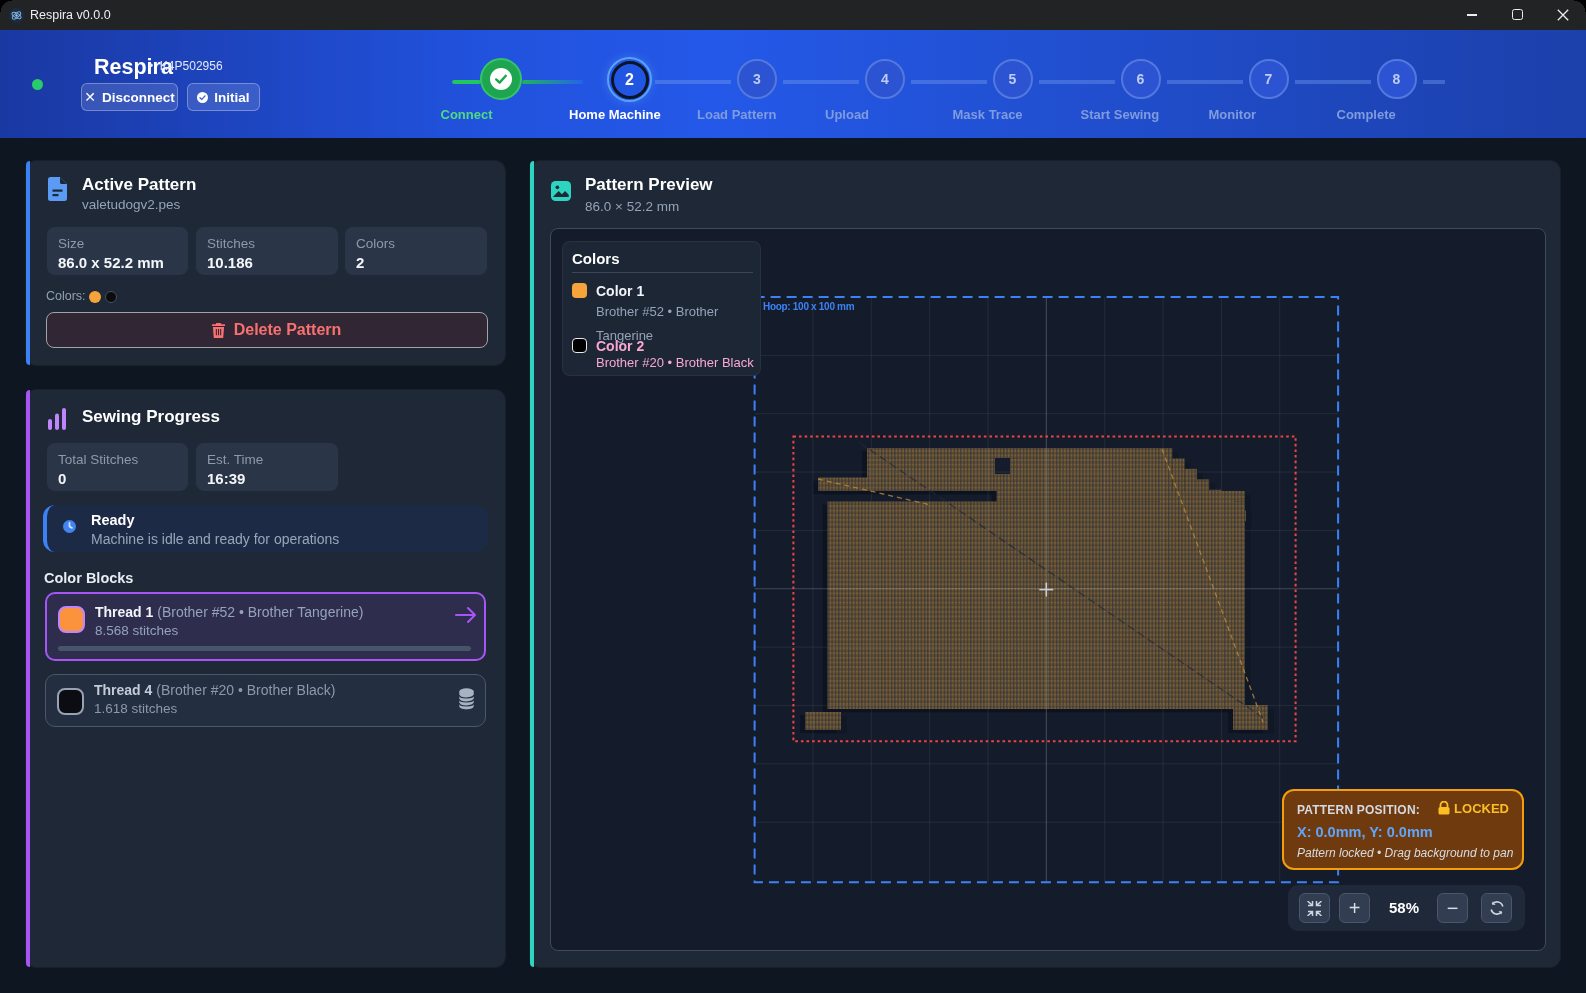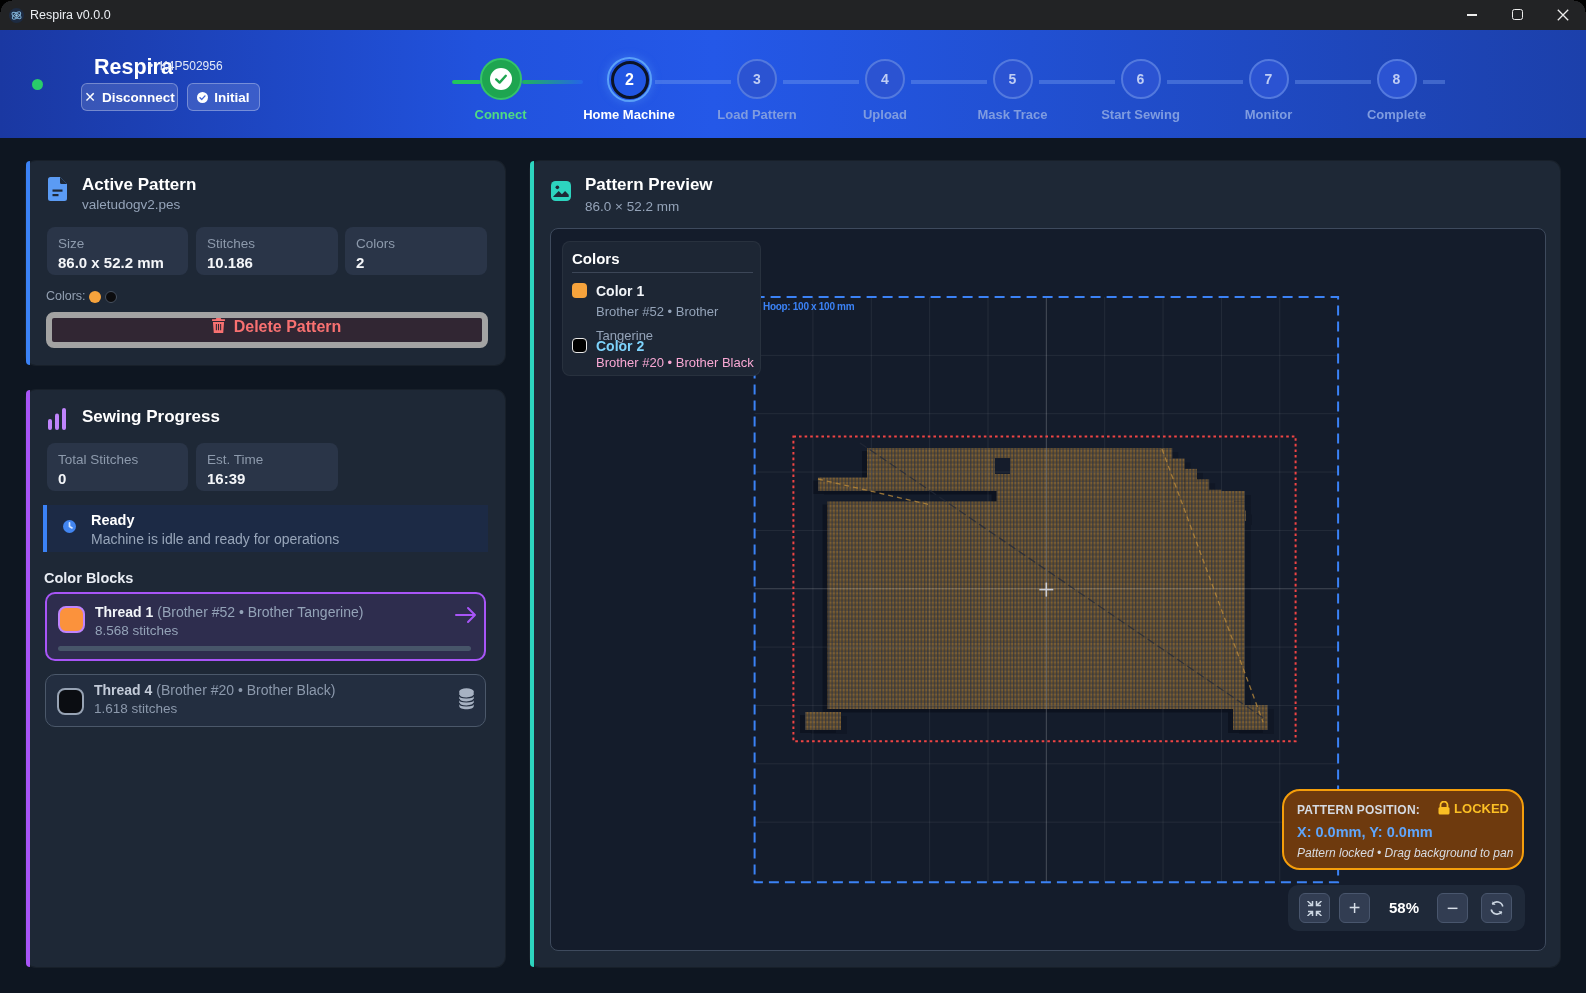--- a/index.html
+++ b/index.html
@@ -16,21 +16,21 @@
   #greendot { position:absolute; left:32px; top:49px; width:11px; height:11px; border-radius:50%; background:#29cc6a; }
   #brand { position:absolute; left:66px; top:25px; font-size:21.5px; font-weight:bold; color:#fff;margin-left:28px; }
   #serial { position:absolute; left:149px; top:29px; font-size:12px; color:#e3e9f6; }
   .hbtn { position:absolute; top:53px; height:28px; background:rgba(255,255,255,0.13);
     border:1px solid rgba(255,255,255,0.30); border-radius:6px; color:#fff; font-size:13.5px;
     font-weight:bold; display:flex; align-items:center; justify-content:center; }
   
   .stepc { position:absolute; top:29px; width:40px; height:40px; border-radius:50%;
     display:flex; align-items:center; justify-content:center; font-size:14px; font-weight:bold; }
   .stepc.future { background:#2b53d2; border:2px solid #5379de; color:#bfcdf4; }
-  .steplabel { position:absolute; top:77px; width:120px; text-align:center; font-size:13px; font-weight:bold; color:#8fa8e0; }
+  .steplabel { position:absolute; top:77px; width:120px; font-size:13px; font-weight:bold; color:#8fa8e0; }
   .stepline { position:absolute; top:50px; height:3.5px; background:rgba(120,160,240,0.38); }
   
   .card { position:absolute; background:#1e2836; border-radius:10px; box-shadow:0 0 0 1px rgba(255,255,255,0.045); }
   .leftbar { position:absolute; left:0; top:0; bottom:0; width:4px; border-radius:4px 0 0 4px; }
   .statbox { position:absolute; background:#2a3548; border-radius:8px; }
   .statlabel { position:absolute; left:11px; top:9px; font-size:13.5px; color:#8famb; color:#8d9aac; }
   .statvalue { position:absolute; left:11px; top:27px; font-size:15px; font-weight:bold; color:#f4f6f9; }
   .cardtitle { font-size:17px; font-weight:bold; color:#fff; position:absolute; }
   .cardsub { font-size:13.5px; color:#94a3b8; position:absolute; }
 </style>
@@ -125,21 +125,21 @@
       <div class="statvalue">10.186</div>
   </div>
   <div class="statbox" style="left:319px; top:66px; width:142px; height:48px;">
     <div class="statlabel">Colors</div>
       <div class="statvalue">2</div>
   </div>
   <div class="abs" style="left:20px; top:127.5px; font-size:12.5px; color:#93a0b2;">Colors:</div>
   <div class="abs" style="left:63px; top:130px; width:12px; height:12px; border-radius:50%; background:#f6a33c;"></div>
   <div class="abs" style="left:79px; top:130px; width:12px; height:12px; border-radius:50%; background:#0c0c0e; border:1.5px solid #46505f;"></div>
   <div class="abs" style="left:20px; top:151px; width:442px; height:36px; background:rgba(150,30,40,0.16);
-    border:6px solid #a3a3a3; border-radius:8px; display:flex; align-items:flex-start; justify-content:center;
+    border:1px solid #a3a3a3; border-radius:8px; display:flex; align-items:center; justify-content:center;
     color:#f87171; font-weight:bold; font-size:16px;padding-left:19px;">
     <svg width="13" height="15" viewBox="0 0 12 14" style="margin-right:9px">
         <path fill="#f87171" d="M4 0 h4 l.7 1.2 H12 v1.6 H0 V1.2 h3.3 Z M.8 3.8 h10.4 L10.4 14 H1.6 Z M3.5 5.5 v6 h1 v-6 Z M5.5 5.5 v6 h1 v-6 Z M7.5 5.5 v6 h1 v-6 Z" fill-rule="evenodd"></path>
       </svg>
     Delete Pattern
   </div>
 </div>
 
 <div class="card" id="card2" style="left:26px; top:390px; width:479px; height:577px;">
     <div class="leftbar" style="background:#a855f7;"></div>
@@ -151,21 +151,21 @@
   <div class="cardtitle" style="left:56px; top:17px;">Sewing Progress</div>
   <div class="statbox" style="left:21px; top:53px; width:141px; height:48px;">
     <div class="statlabel">Total Stitches</div>
       <div class="statvalue">0</div>
   </div>
   <div class="statbox" style="left:170px; top:53px; width:142px; height:48px;">
     <div class="statlabel">Est. Time</div>
       <div class="statvalue">16:39</div>
   </div>
   <div class="abs" style="left:17px; top:115px; width:445px; height:47px; background:#1c2a45;
-     border-left:4px solid #3b82f6; border-radius:0;">
+     border-left:4px solid #3b82f6; border-radius:12px;">
     <svg class="abs" style="left:15.5px; top:15px;" width="13" height="13" viewBox="0 0 23 23">
       <circle cx="11.5" cy="11.5" r="11.5" fill="#4285f0"></circle>
       <path d="M11.5 5 V11.5 L16 14" stroke="#d5e6ff" stroke-width="3" fill="none" stroke-linecap="round"></path>
     </svg>
     <div class="abs" style="left:44px; top:7px; font-size:14.5px; font-weight:bold; color:#fff;">Ready</div>
     <div class="abs" style="left:44px; top:26px; font-size:14px; color:#98a6ba;">Machine is idle and ready for operations</div>
   </div>
   <div class="abs" style="left:18px; top:180px; font-size:14.5px; font-weight:bold; color:#e8ecf3;">Color Blocks</div>
 
   <div class="abs" style="left:19px; top:202px; width:441px; height:69px; background:rgba(146,80,230,0.14);
@@ -300,26 +300,26 @@
         <text x="212" y="81" fill="#3b82f6" font-size="10" font-weight="bold" letter-spacing="-0.3" font-family="Liberation Sans">Hoop: 100 x 100 mm</text>
       </svg>
 
     <div class="abs" style="left:11px; top:12px; width:199px; height:135px; background:#1d2634; border-radius:8px; border:1px solid rgba(255,255,255,0.05);">
       <div class="abs" style="left:9px; top:8px; font-size:15px; font-weight:bold; color:#fff;">Colors</div>
       <div class="abs" style="left:9px; top:30px; width:181px; height:1px; background:#3c4657;"></div>
       <div class="abs" style="left:9px; top:41px; width:15px; height:15px; border-radius:4px; background:#f6a33c;"></div>
       <div class="abs" style="left:33px; top:41px; font-size:14px; font-weight:bold; color:#f1f4f8;">Color 1</div>
       <div class="abs" style="left:33px; top:58px; font-size:13px; color:#94a3b8; line-height:24px;">Brother #52 • Brother<br>Tangerine</div>
       <div class="abs" style="left:9px; top:96px; width:15px; height:15px; border-radius:4px; background:#000; border:1.5px solid #e8e8e8;"></div>
-      <div class="abs" style="left:33px; top:96px; font-size:14px; font-weight:bold; color:#7dd3fc;">Color 2</div>
+      <div class="abs" style="left:33px; top:96px; font-size:14px; font-weight:bold; color:#f9a8d4;">Color 2</div>
       <div class="abs" style="left:33px; top:113px; font-size:13px; color:#f9a8d4; white-space:nowrap;">Brother #20 • Brother Black</div>
     </div>
 
     <div class="abs" style="left:731px; top:560px; width:242px; height:81px; background:#6e3a0e;
-        border:2.5px solid #f59e0b; border-radius:18px;">
+        border:2.5px solid #f59e0b; border-radius:12px;">
       <div class="abs" style="left:13px; top:12px; font-size:12px; font-weight:bold; color:#d5dae2; letter-spacing:0.2px;">PATTERN POSITION:</div>
       <div class="abs" style="right:13px; top:10px; font-size:13px; font-weight:bold; color:#fbbf24;"><svg width="12" height="14" viewBox="0 0 12 14" style="vertical-align:-2px; margin-right:4px;">
             <path d="M2.5 6 V4 A3.5 3.5 0 0 1 9.5 4 V6" stroke="#fbbf24" stroke-width="1.8" fill="none"></path>
             <rect x="0.5" y="6" width="11" height="7.5" rx="1.5" fill="#fbbf24"></rect>
           </svg>LOCKED</div>
       <div class="abs" style="left:13px; top:33px; font-size:14.5px; font-weight:bold; color:#60a5fa;">X: 0.0mm, Y: 0.0mm</div>
       <div class="abs" style="left:13px; top:55px; font-size:12px; font-style:italic; color:#d8dce3; white-space:nowrap;">Pattern locked • Drag background to pan</div>
     </div>
 
     <div class="abs" style="left:737px; top:656px; width:237px; height:46px; background:rgba(32,42,58,0.95); border-radius:10px;">

